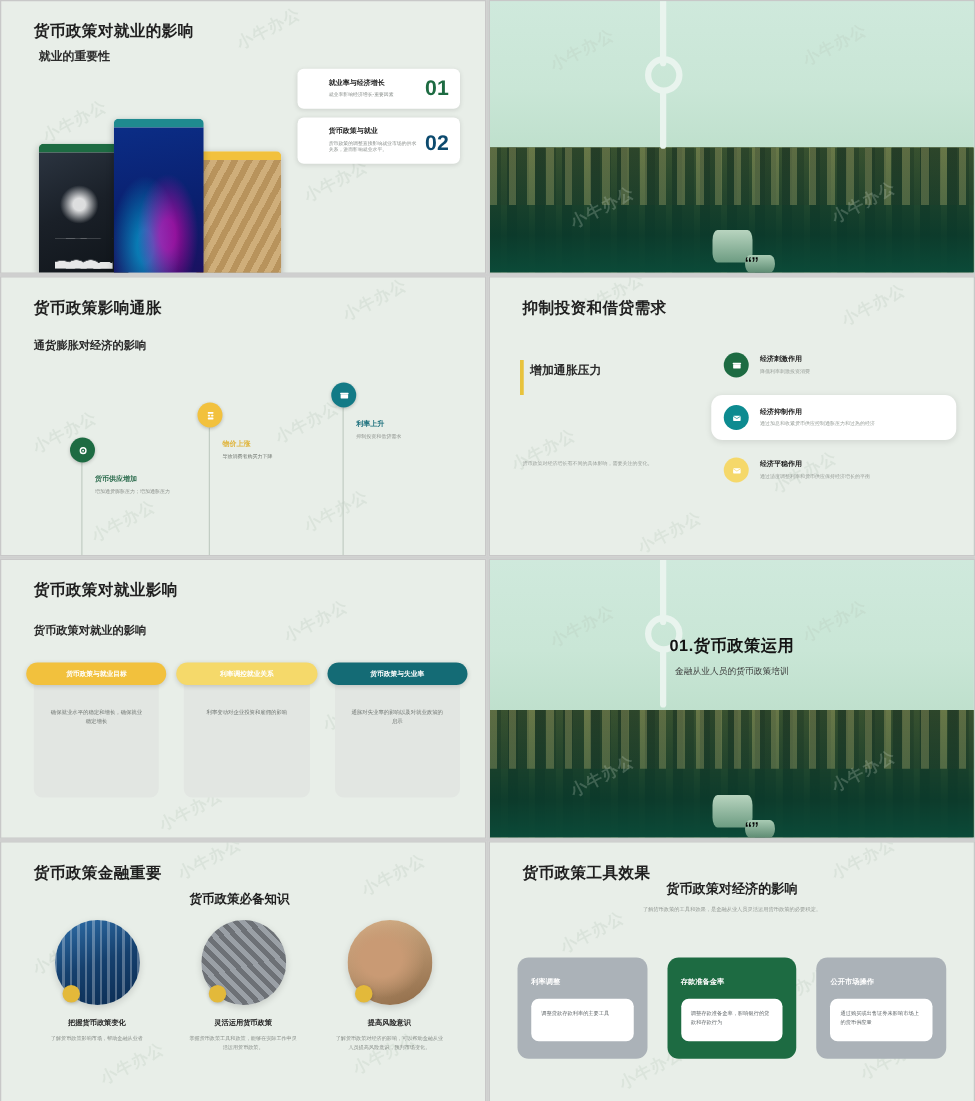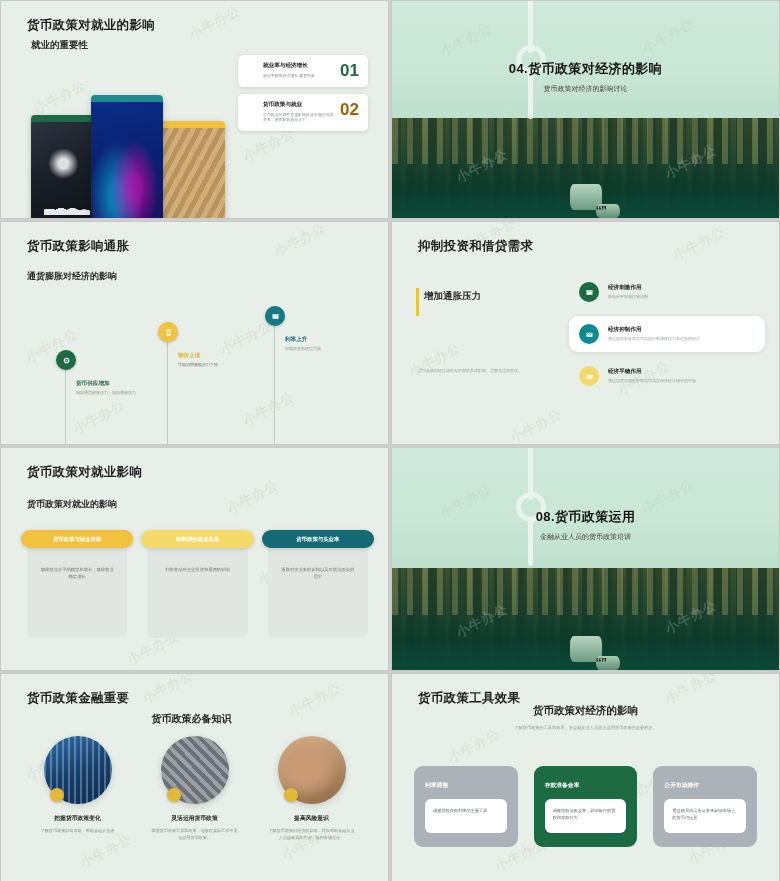--- a/index.html
+++ b/index.html
@@ -80,21 +80,21 @@
       radial-gradient(ellipse at 35% 80%, rgba(0,220,255,.5) 0 10%, rgba(0,0,0,0) 42%),
       linear-gradient(170deg,#0b2d86 0%, #0a1f6e 55%, #1b1060 100%); }
   .img-money { background:
       repeating-linear-gradient(118deg, #cfae7a 0 5px, #b8935c 5px 10px),
       linear-gradient(160deg,#d8c091,#8d6f46); }
 
   .numcards { position: absolute; right: 20px; top: 54px; width: 130px; z-index: 8; }
   .numcard {
     background:#fff; border-radius:5px; padding:7px 9px 8px 25px;
     box-shadow:0 1px 4px rgba(0,0,0,.12); margin-bottom:7px;
-    display:flex; align-items:flex-start; justify-content:space-between; gap:5px;
+    display:flex; align-items:flex-end; justify-content:space-between; gap:5px;
   }
   .nc-t { font-size:5.6px; font-weight:bold; color:#222; margin-bottom:2.5px; }
   .nc-d { font-size:3.9px; color:#8a8f8c; line-height:1.45; }
   .nc-n { font-size:17px; font-weight:bold; line-height:1; flex:0 0 auto; }
 
   
   .sec-top { position:absolute; left:0; right:0; top:0; height:54%;
       background: linear-gradient(180deg,#cfe9dc 0%, #c9e6d6 60%, #bfe0cd 100%); }
   .sec-bot { position:absolute; left:0; right:0; bottom:0; height:46%;
       background:
@@ -223,21 +223,21 @@
           <div class="nc-t">就业率与经济增长</div>
           <div class="nc-d">就业率影响经济增长-重要因素</div>
         </div>
         <div class="nc-n" style="color:#1d6b42">01</div>
       </div>
       <div class="numcard">
         <div>
           <div class="nc-t">货币政策与就业</div>
           <div class="nc-d">货币政策的调整直接影响就业市场的供求关系，进而影响就业水平。</div>
         </div>
-        <div class="nc-n" style="color:#a16207">02</div>
+        <div class="nc-n" style="color:#0c4a6e">02</div>
       </div>
     </div>
   </div>
 
   <div class="slide" style="background:#cfe9dc">
     <div class="sec-top"></div>
     <div class="sec-bot">
       <div class="coins">
           <s></s>
           <q></q>
@@ -247,24 +247,20 @@
         <i></i>
         <b></b>
         <u></u>
       </div>
     <div class="wm">
       <span style="left:12%;top:14%">小牛办公</span>
       <span style="left:64%;top:12%">小牛办公</span>
       <span style="left:16%;top:72%">小牛办公</span>
       <span style="left:70%;top:70%">小牛办公</span>
     </div>
-    <div class="sec-title">
-      <h2>04.货币政策对经济的影响</h2>
-      <p>货币政策对经济的影响讨论</p>
-    </div>
   </div>
 
   <div class="slide">
     <div class="wm">
       <span style="left:70%;top:4%">小牛办公</span>
       <span style="left:6%;top:52%">小牛办公</span>
       <span style="left:56%;top:48%">小牛办公</span>
       <span style="left:62%;top:80%">小牛办公</span>
       <span style="left:18%;top:84%">小牛办公</span>
     </div>
@@ -411,21 +407,21 @@
         <b></b>
         <u></u>
       </div>
     <div class="wm">
       <span style="left:12%;top:20%">小牛办公</span>
       <span style="left:64%;top:18%">小牛办公</span>
       <span style="left:16%;top:74%">小牛办公</span>
       <span style="left:70%;top:72%">小牛办公</span>
     </div>
     <div class="sec-title">
-      <h2>08.货币政策运用</h2>
+      <h2>01.货币政策运用</h2>
       <p>金融从业人员的货币政策培训</p>
     </div>
   </div>
 
   <div class="slide">
     <div class="wm">
       <span style="left:36%;top:2%">小牛办公</span>
       <span style="left:74%;top:8%">小牛办公</span>
       <span style="left:6%;top:38%">小牛办公</span>
       <span style="left:20%;top:80%">小牛办公</span>

